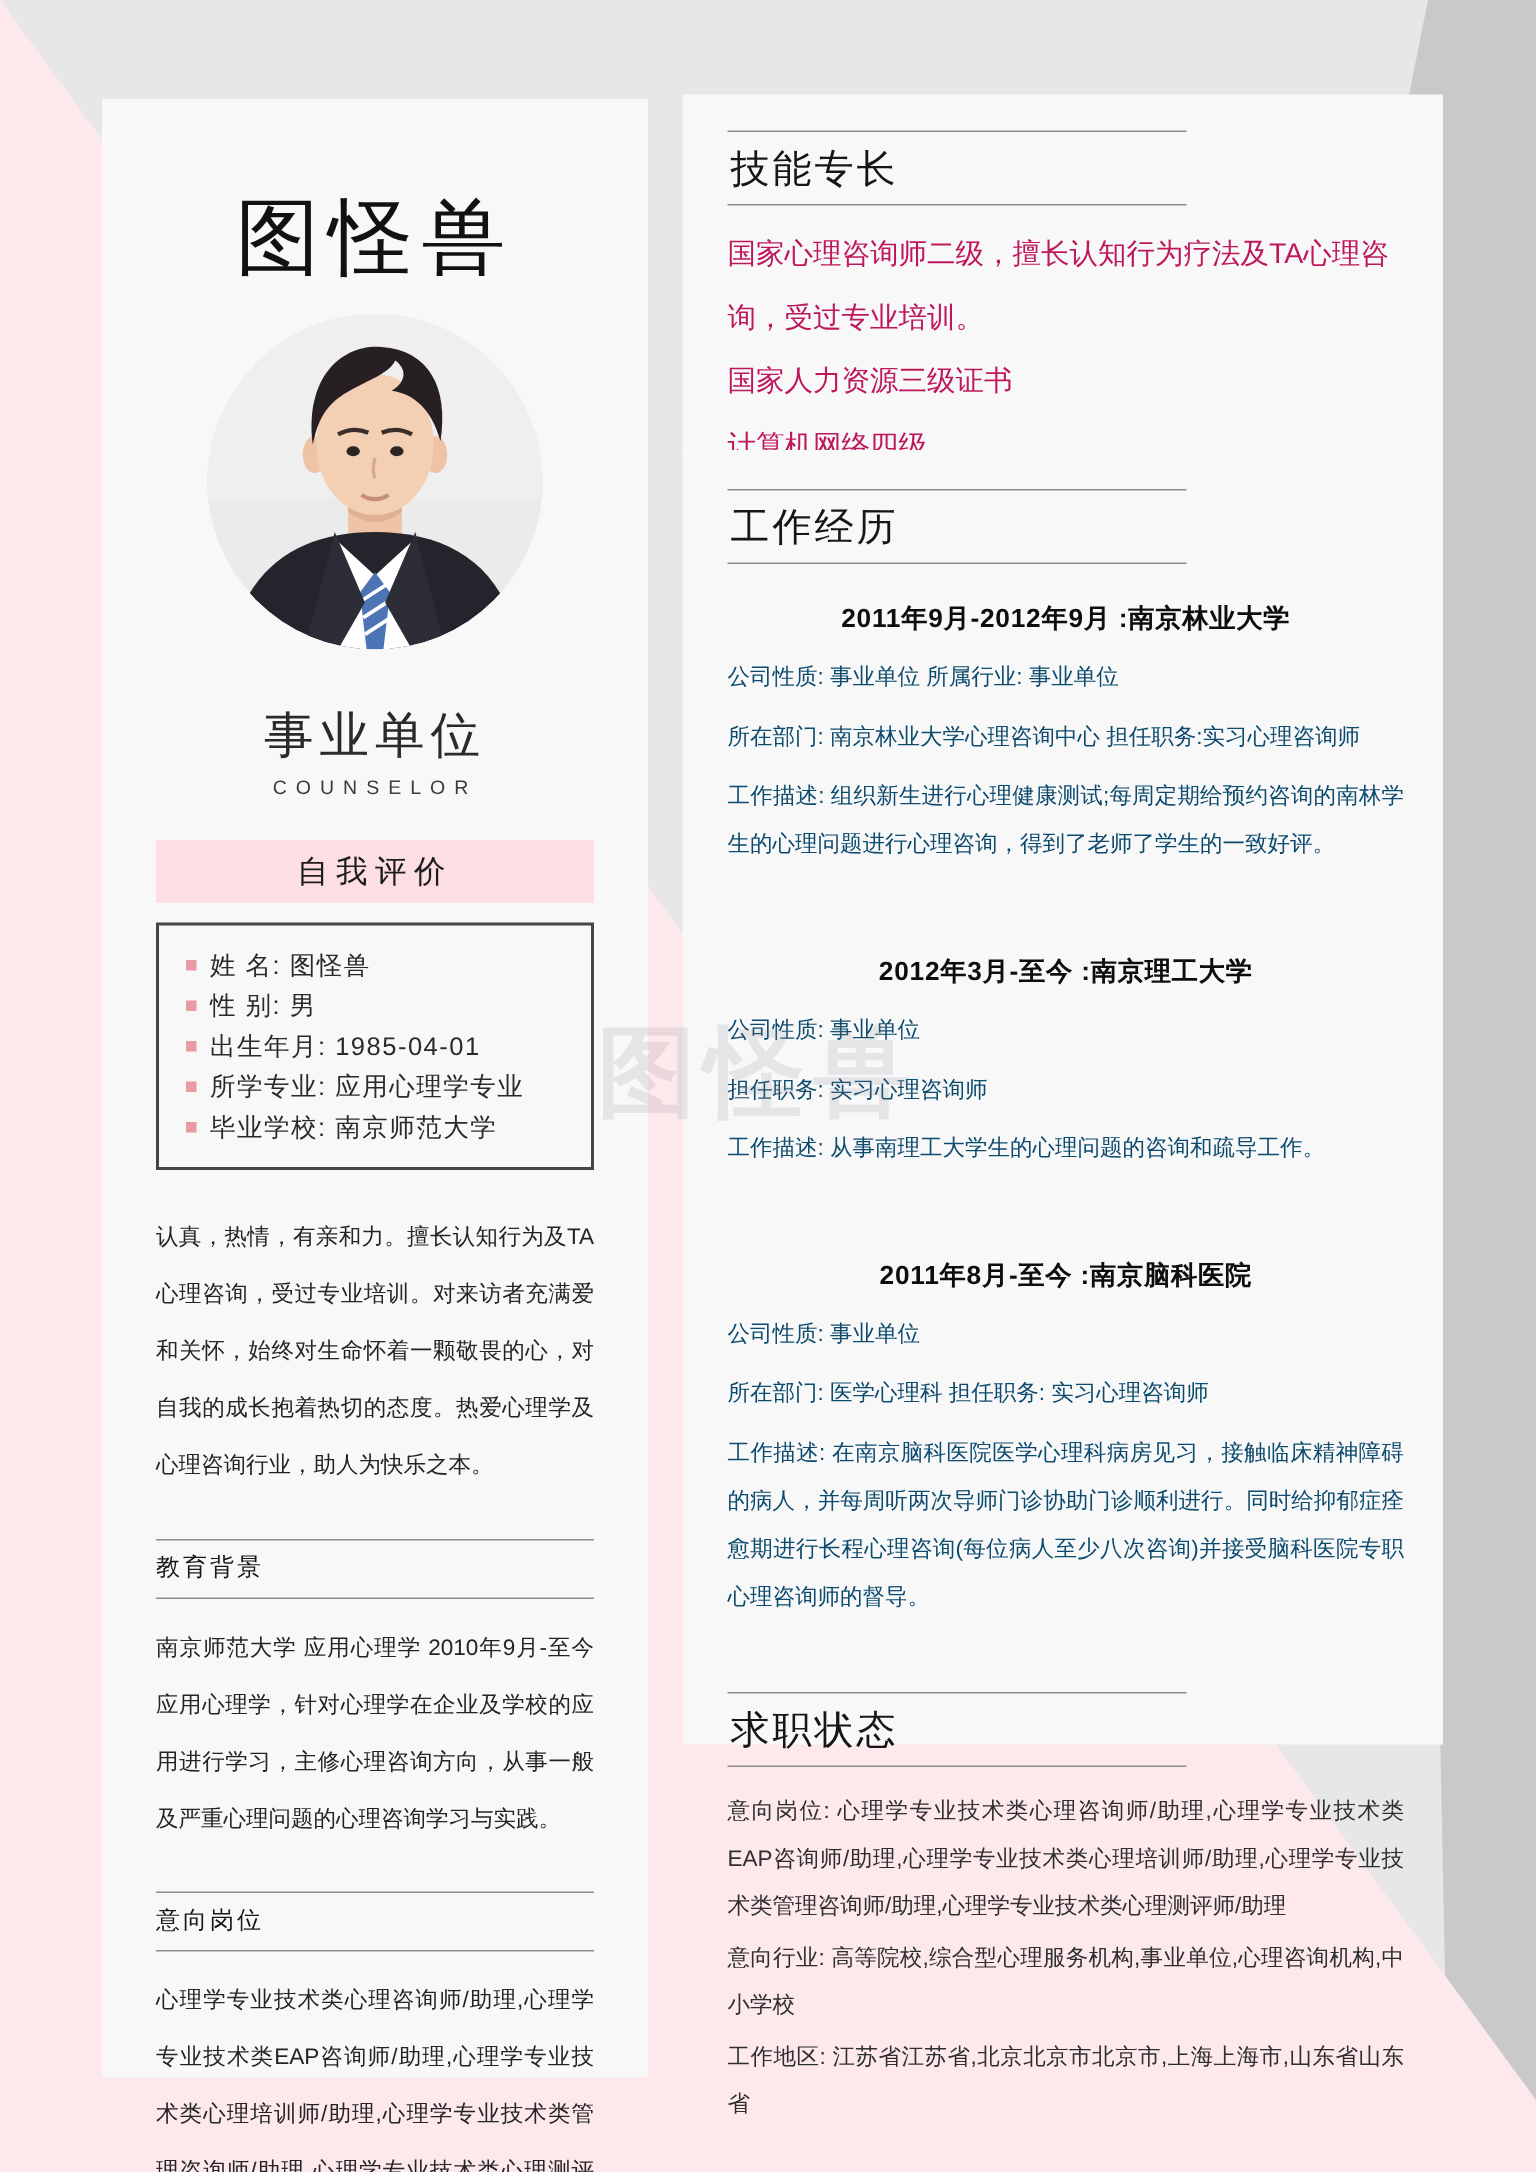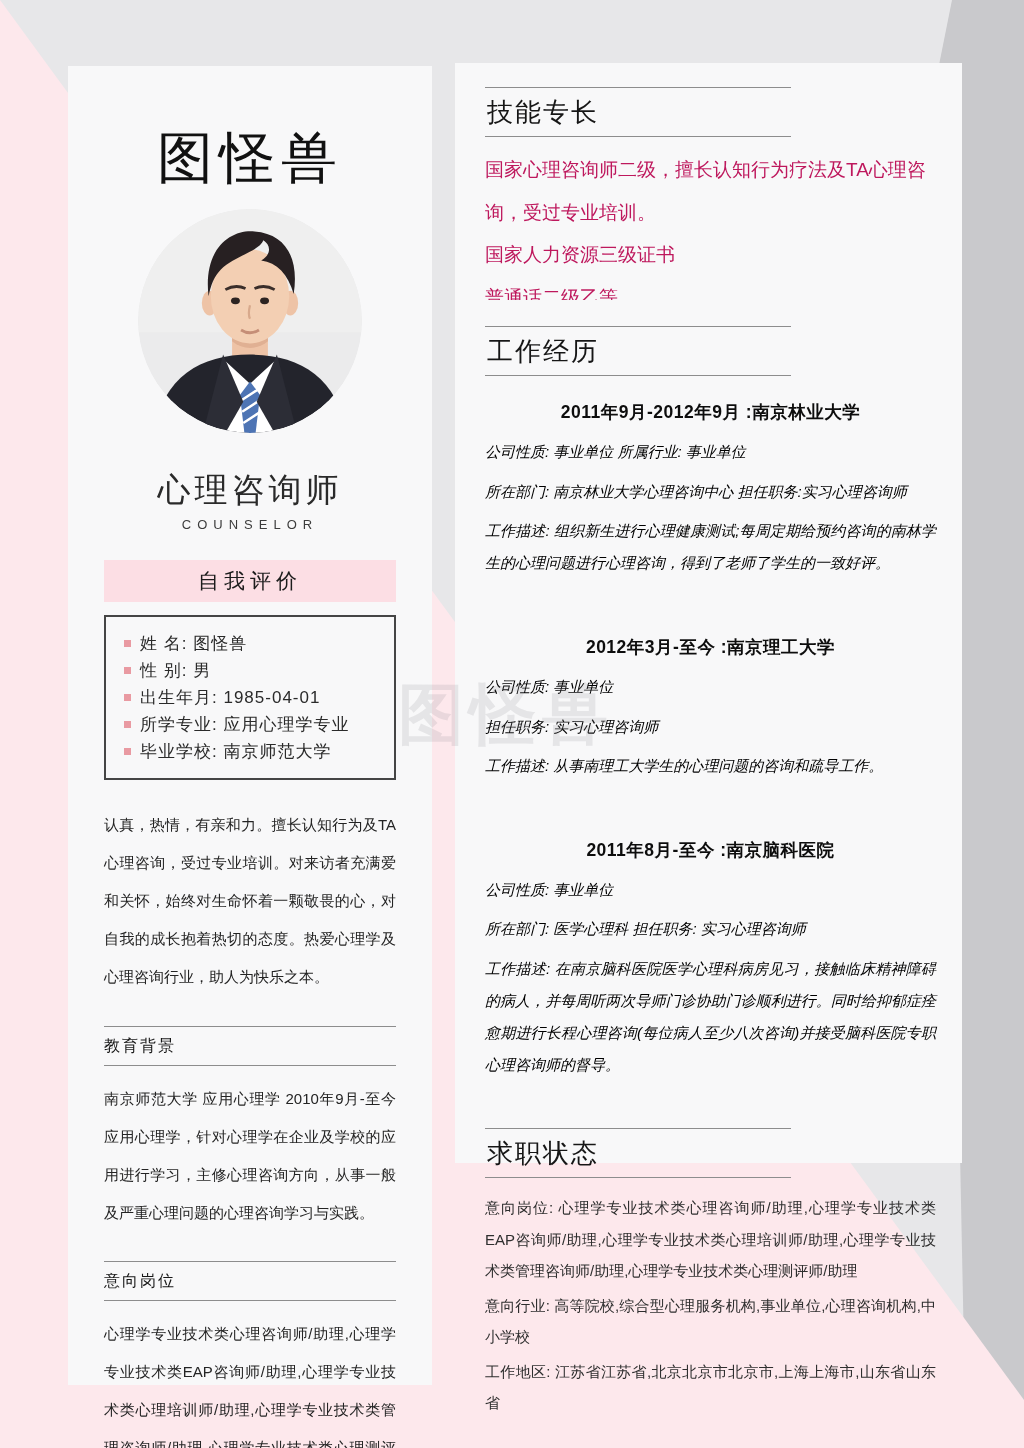--- a/index.html
+++ b/index.html
@@ -47,21 +47,21 @@
   .sec-body{margin-top:14px;font-size:15px;line-height:2.53;text-align:justify;color:#242424;}
 
   
   .r-head{width:302px;border-top:1px solid #8d8d8d;border-bottom:1px solid #8d8d8d;padding:6px 2px;}
   .r-head h2{margin:0;font-size:26px;font-weight:500;letter-spacing:2px;color:#161616;line-height:1.4;}
   .skill-list{margin-top:12px;}
   .skill-list p{margin:0;font-size:19px;line-height:2.24;color:#be185d;}
   .job{margin:0;}
   .job-title{font-size:17.5px;font-weight:700;color:#0d0d0d;margin:24px 0 12px;letter-spacing:.5px;text-align:center;}
   .job-title.gap{margin-top:56px;}
-  .job p{margin:0 0 7px;font-size:15px;line-height:2.15;color:#000000;text-align:justify;font-style:italic;}
+  .job p{margin:0 0 7px;font-size:15px;line-height:2.15;color:#0c4a6e;text-align:justify;}
   .status-head{margin-top:46px;}
   .status-body{margin-top:14px;}
   .status-body p{margin:0 0 3px;font-size:15px;line-height:2.1;color:#2e2e2e;text-align:justify;}
 
   
   .watermark{
     position:absolute;left:398px;top:668px;width:230px;
     font-size:66px;font-weight:700;letter-spacing:6px;
     color:rgba(130,130,135,0.16);
     z-index:5;pointer-events:none;user-select:none;line-height:1.4;
@@ -113,21 +113,21 @@
         <path d="M104 71 q9 -4 18 1" stroke="#3a2e2a" stroke-width="2.5" fill="none"></path>
         <ellipse cx="87" cy="82" rx="4" ry="3" fill="#2c2422"></ellipse>
         <ellipse cx="113" cy="82" rx="4" ry="3" fill="#2c2422"></ellipse>
 
         <path d="M100 86 q-2 8 0 12" stroke="#d8a98c" stroke-width="2" fill="none"></path>
         <path d="M92 108 q8 5 16 0" stroke="#c58e77" stroke-width="2.5" fill="none"></path>
       </g>
     </svg>
   </div>
 
-  <div class="role">心理咨询师</div>
+  <div class="role">事业单位</div>
   <div class="role-en">COUNSELOR</div>
 
   <div class="banner">自我评价</div>
 
   <div class="info-box">
     <div class="info-row"><span class="bullet"></span><span>姓 名: 图怪兽</span></div>
     <div class="info-row"><span class="bullet"></span><span>性 别: 男</span></div>
     <div class="info-row"><span class="bullet"></span><span>出生年月: 1985-04-01</span></div>
     <div class="info-row"><span class="bullet"></span><span>所学专业: 应用心理学专业</span></div>
     <div class="info-row"><span class="bullet"></span><span>毕业学校: 南京师范大学</span></div>
@@ -146,20 +146,21 @@
   <p class="sec-body">心理学专业技术类心理咨询师/助理,心理学专业技术类EAP咨询师/助理,心理学专业技术类心理培训师/助理,心理学专业技术类管理咨询师/助理,心理学专业技术类心理测评师/助理</p>
 </div>
 
 <div class="card right-card-a">
   <div class="r-head">
     <h2>技能专长</h2>
   </div>
   <div class="skill-list">
     <p>国家心理咨询师二级，擅长认知行为疗法及TA心理咨询，受过专业培训。</p>
     <p>国家人力资源三级证书</p>
+    <p>计算机网络四级</p>
     <p>普通话二级乙等</p>
   </div>
 </div>
 
 <div class="card right-card-b">
   <div class="r-head">
     <h2>工作经历</h2>
   </div>
 
   <div class="job">

